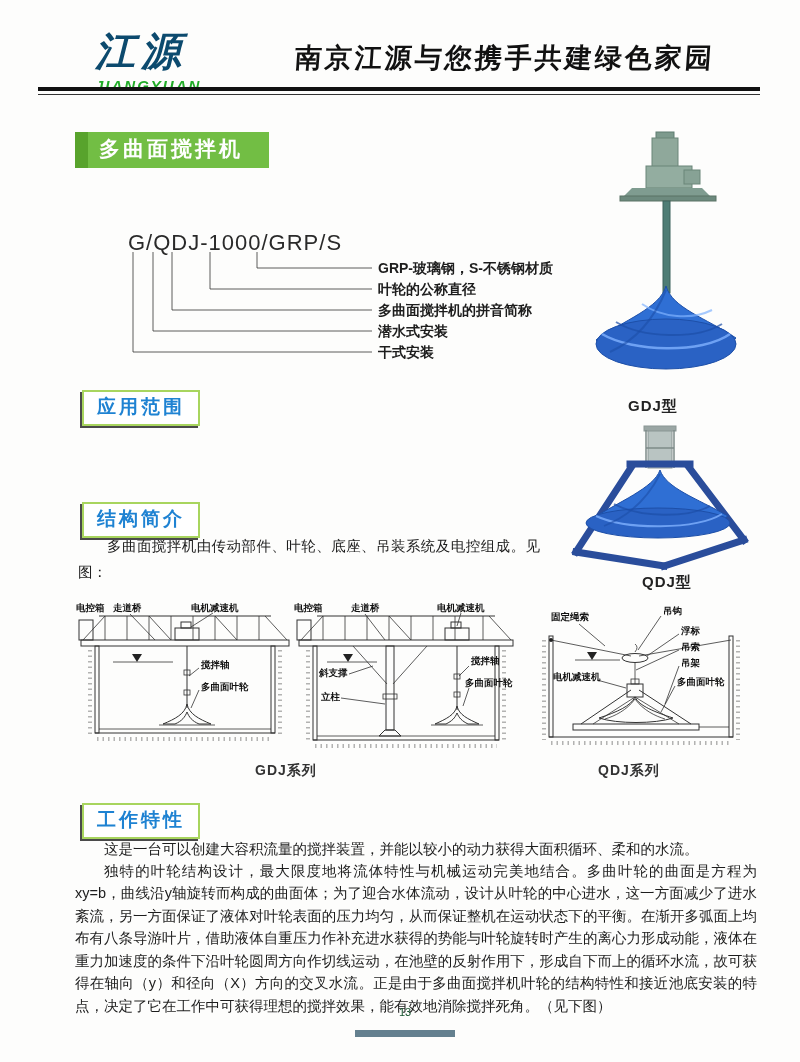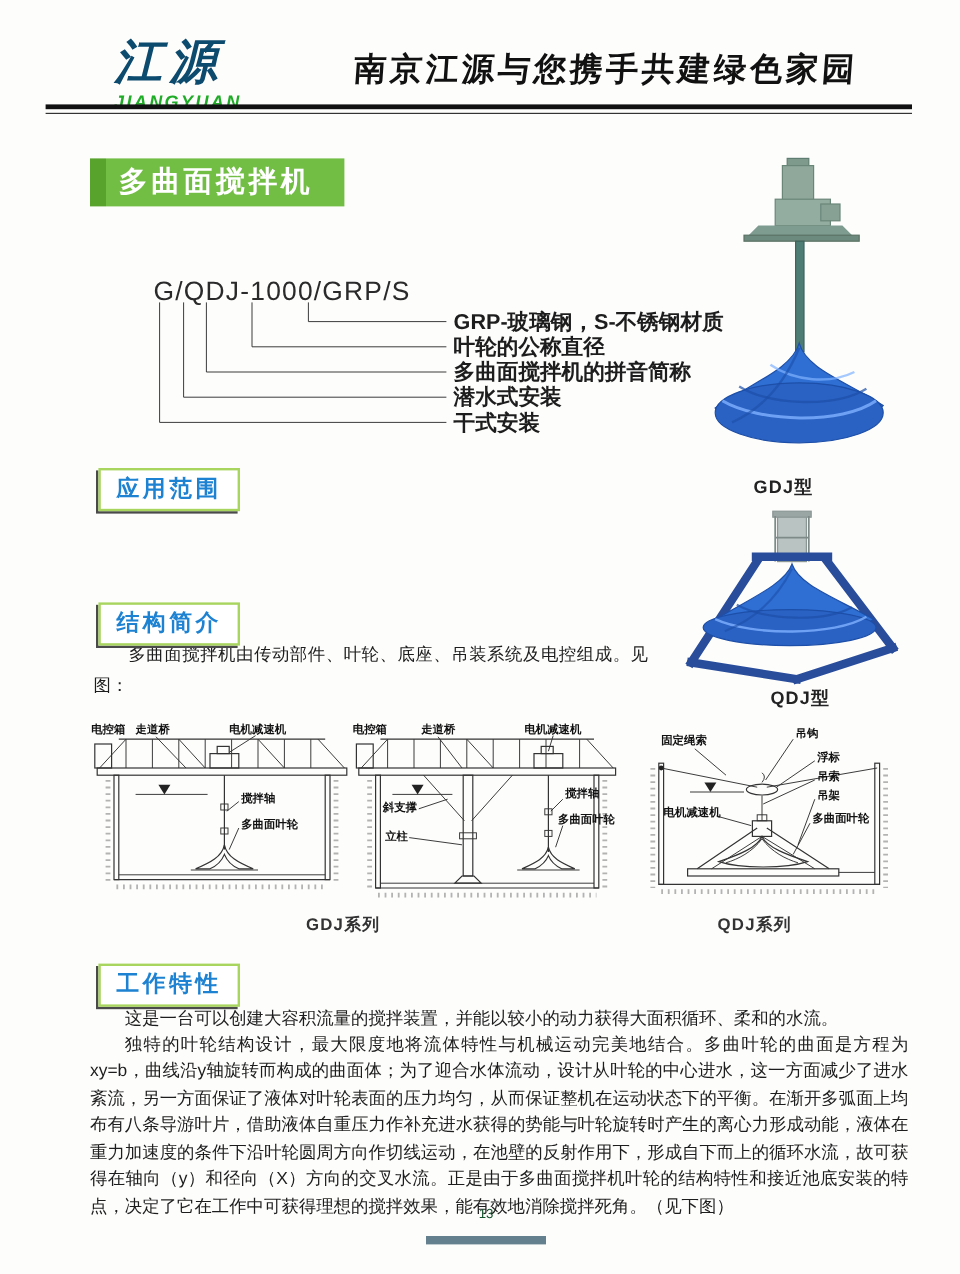--- a/index.html
+++ b/index.html
@@ -12,35 +12,35 @@
   .abs { position:absolute; }
   
   .logo-cn { font-size:40px; font-weight:bold; font-style:italic; color:#0c4a6e; letter-spacing:6px; }
   .logo-en { font-size:15px; font-weight:bold; font-style:italic; color:#21ac28; letter-spacing:2px; margin-top:-2px; }
   .slogan { font-size:27px; font-weight:bold; color:#111; letter-spacing:3px; transform:skewX(-4deg); }
   .rule-thick { height:4px; background:#111; }
   .rule-thin { height:1px; background:#333; }
   
   .badge {
     background:linear-gradient(90deg,#58a32c 0 13px,#72be44 13px);
-    color:#fff; font-size:24px; font-weight:bold; letter-spacing:3px;
+    color:#fff; font-size:21px; font-weight:bold; letter-spacing:3px;
     padding:3px 26px 5px 24px; display:inline-block;
   }
   
   .sec-head {
     display:inline-block; background:#fff;
     border:2px solid #a8d55e;
     box-shadow:-2px 2px 0 0 #4a4a4a;
     color:#1e82d2; font-size:19px; font-weight:bold; letter-spacing:3px;
     padding:2px 13px 4px;
   }
   .body-text { font-size:14.5px; line-height:1.78; color:#1d1d1d; text-align:justify; }
   .indent { text-indent:2em; }
   .model-code { font-size:22px; color:#2a2a2a; letter-spacing:1px; font-family:"Liberation Sans", sans-serif; }
-  .model-label { font-size:18px; font-weight:bold; color:#1d1d1d; height:21px; line-height:21px; white-space:nowrap;text-align:right; }
+  .model-label { font-size:14px; font-weight:bold; color:#1d1d1d; height:21px; line-height:21px; white-space:nowrap;text-align:right; }
   .diagram-caption { font-size:14px; font-weight:bold; color:#333; letter-spacing:1px; }
   .photo-caption { font-size:15px; font-weight:bold; color:#222; letter-spacing:1px; }
   .page-num { font-size:11px; color:#14532d; text-align:center; }
   .page-bar { background:#64808f; height:7px; }
   svg .lbl { font-family:"Liberation Sans", sans-serif; font-size:9.5px; font-weight:bold; fill:#111; }
   svg .ln { stroke:#333; stroke-width:1; fill:none; }
   svg .thin { stroke:#333; stroke-width:0.8; fill:none; }
   svg .speck { stroke:#999; stroke-width:4; stroke-dasharray:1.5 4; opacity:0.75; fill:none; }
 </style>
 </head>

